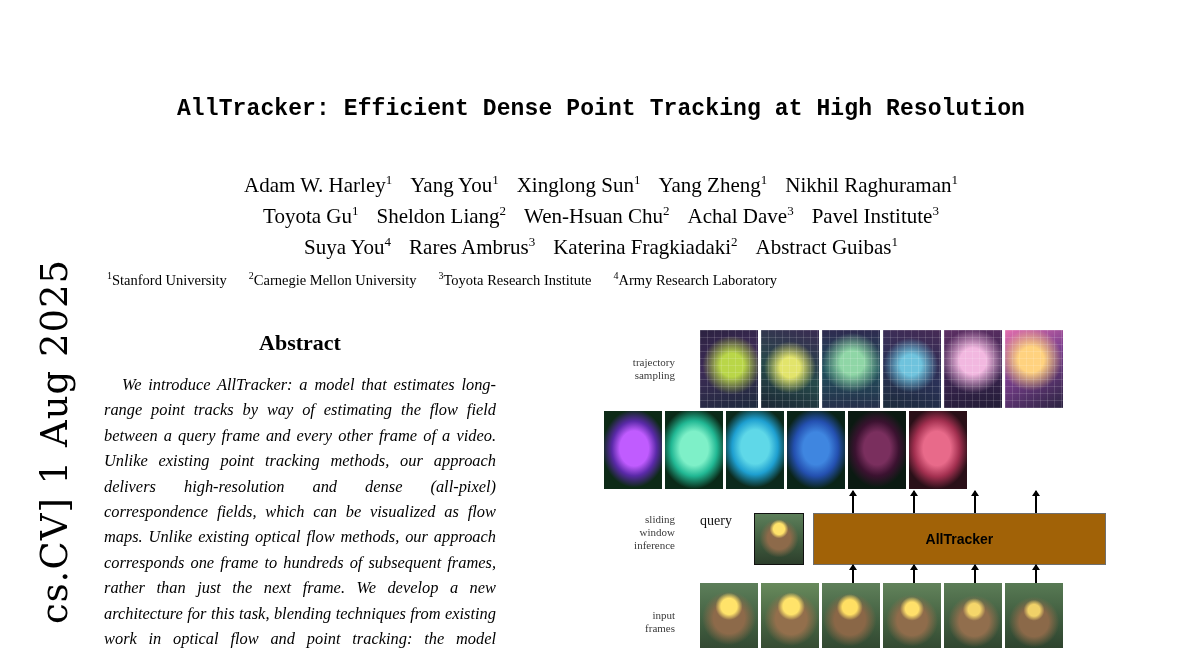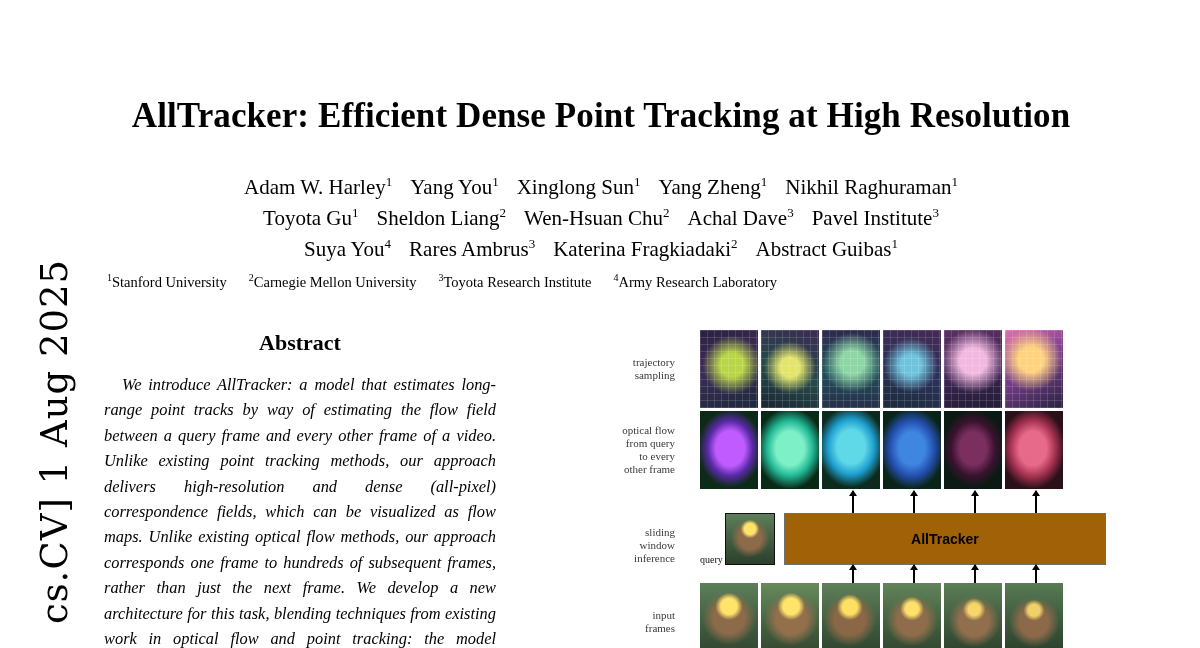--- a/index.html
+++ b/index.html
@@ -36,28 +36,28 @@
   #paper {
     position: absolute;
     left: 96px;
     top: 0;
     width: 1010px;
     height: 648px;
   }
   #title {
     margin-top: 96px;
     text-align: center;
-    font-family: Liberation Serif, serif;
+    font-family: Liberation Mono, monospace;
     font-weight: bold;
-    font-size: 35px;
+    font-size: 23px;
     letter-spacing: 0.1px;
   }
 
   #authors {
-    margin-top: 36px;
+    margin-top: 48px;
     text-align: center;
     font-size: 21px;
     line-height: 31px;
   }
   .author {
     white-space: nowrap;
     margin: 0 9px;
   }
   .author sup {
     font-size: 13px;
@@ -241,27 +241,27 @@
     top: -1px;
     left: -3.4px;
     border-left: 4.3px solid transparent;
     border-right: 4.3px solid transparent;
     border-bottom: 6px solid #000;
   }
 
   
   .model-row {
     display: flex;
-    align-items: flex-end;
+    align-items: flex-start;
     margin-top: 0;
   }
   .query-label {
-    font-size: 10px;
+    font-size: 14px;
     color: #111;
-    padding-right: 2px;
+    padding-right: 22px;
     text-align: right;
     white-space: nowrap;
   }
   .query-thumb {
     width: 50px;
     height: 52px;
     flex: 0 0 50px;
     background:
       radial-gradient(circle at 50% 30%, #ffe36a 0 13%, rgba(255,227,106,0) 22%),
       radial-gradient(circle at 50% 48%, #8d6a4a 0 32%, rgba(141,106,74,0) 55%),
@@ -340,21 +340,20 @@
           <div class="frame traj traj-1"></div>
           <div class="frame traj traj-2"></div>
           <div class="frame traj traj-3"></div>
           <div class="frame traj traj-4"></div>
           <div class="frame traj traj-5"></div>
           <div class="frame traj traj-6"></div>
         </div>
       </div>
 
       <div class="fig-row" style="margin-top:3px;">
-        <div class="row-label">optical flow<br>from query<br>to every<br>other frame</div>
         <div class="frames">
           <div class="frame flow-1"></div>
           <div class="frame flow-2"></div>
           <div class="frame flow-3"></div>
           <div class="frame flow-4"></div>
           <div class="frame flow-5"></div>
           <div class="frame flow-6"></div>
         </div>
       </div>
 

